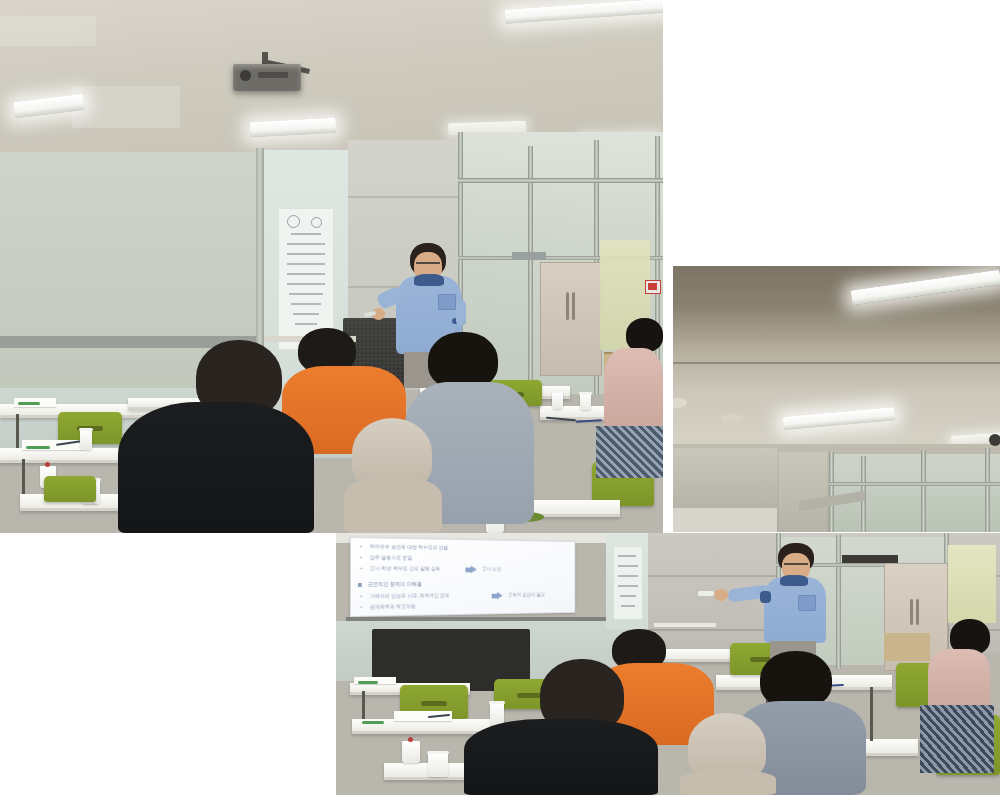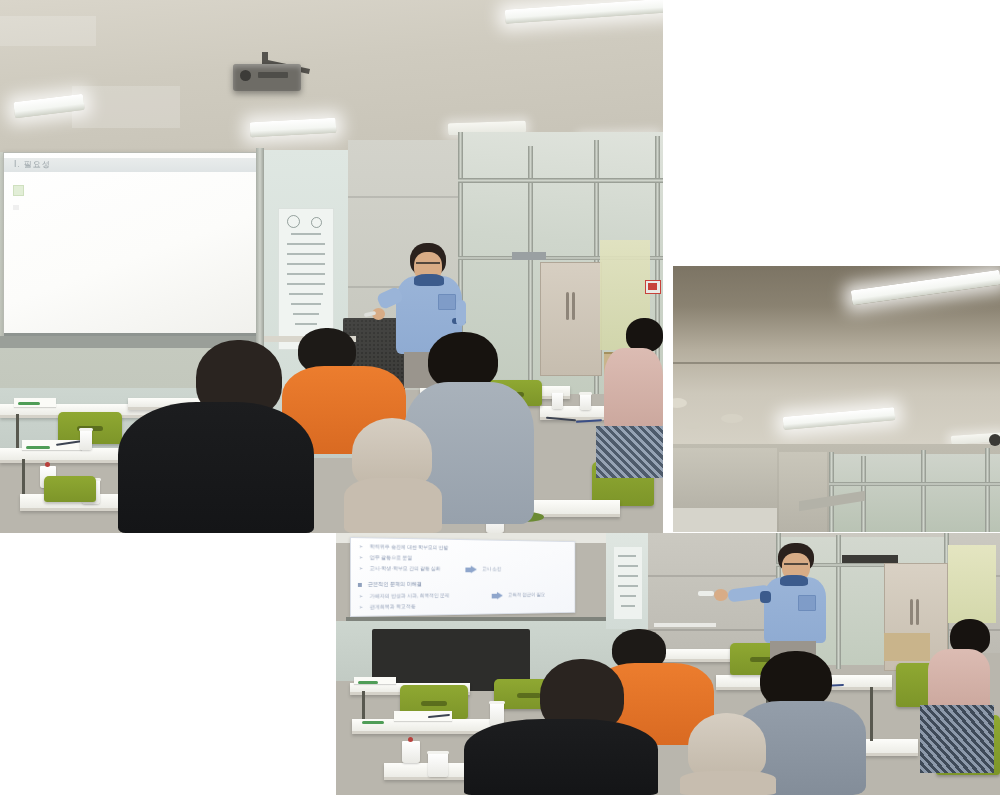--- a/index.html
+++ b/index.html
@@ -170,27 +170,20 @@
     <div style="position:absolute;left:336px;top:158px;width:20px;height:7px;background:#c6c2b5;border-radius:50%;"></div>
     <div style="position:absolute;left:376px;top:158px;width:22px;height:8px;background:#c1bdb1;border-radius:50%;"></div>
 
     <div class="proj-arm" style="left:262px;top:52px;width:6px;height:14px;"></div>
     <div class="proj-arm" style="left:262px;top:64px;width:48px;height:5px;transform:rotate(12deg);"></div>
     <div class="projector" style="left:233px;top:64px;width:68px;height:27px;"></div>
     <div class="proj-lens" style="left:240px;top:70px;width:11px;height:11px;"></div>
     <div style="position:absolute;left:258px;top:72px;width:30px;height:6px;background:#4e4d49;border-radius:1px;"></div>
 
     <div class="p1-wallL"></div>
-    <div class="p1-screen">
-      <div class="p1-screen-band"></div>
-      <div class="p1-screen-title">Ⅰ. 필요성</div>
-      <div class="p1-screen-badge"></div>
-      <div class="p1-screen-dot"></div>
-      <div class="p1-screen-bottom"></div>
-    </div>
     <div style="position:absolute;left:0px;top:336px;width:258px;height:12px;background:#9a9f99;"></div>
 
     <div class="p1-pillar"></div>
     <div class="p1-chartwall"></div>
     <div class="p1-chart">
       <div class="p1-chart-seal" style="left:8px;top:6px;width:11px;height:11px;"></div>
       <div class="p1-chart-seal" style="left:32px;top:8px;width:9px;height:9px;"></div>
       <div class="p1-chart-row" style="left:12px;top:24px;width:30px;"></div>
       <div class="p1-chart-row" style="left:8px;top:34px;width:38px;"></div>
       <div class="p1-chart-row" style="left:8px;top:44px;width:38px;"></div>

